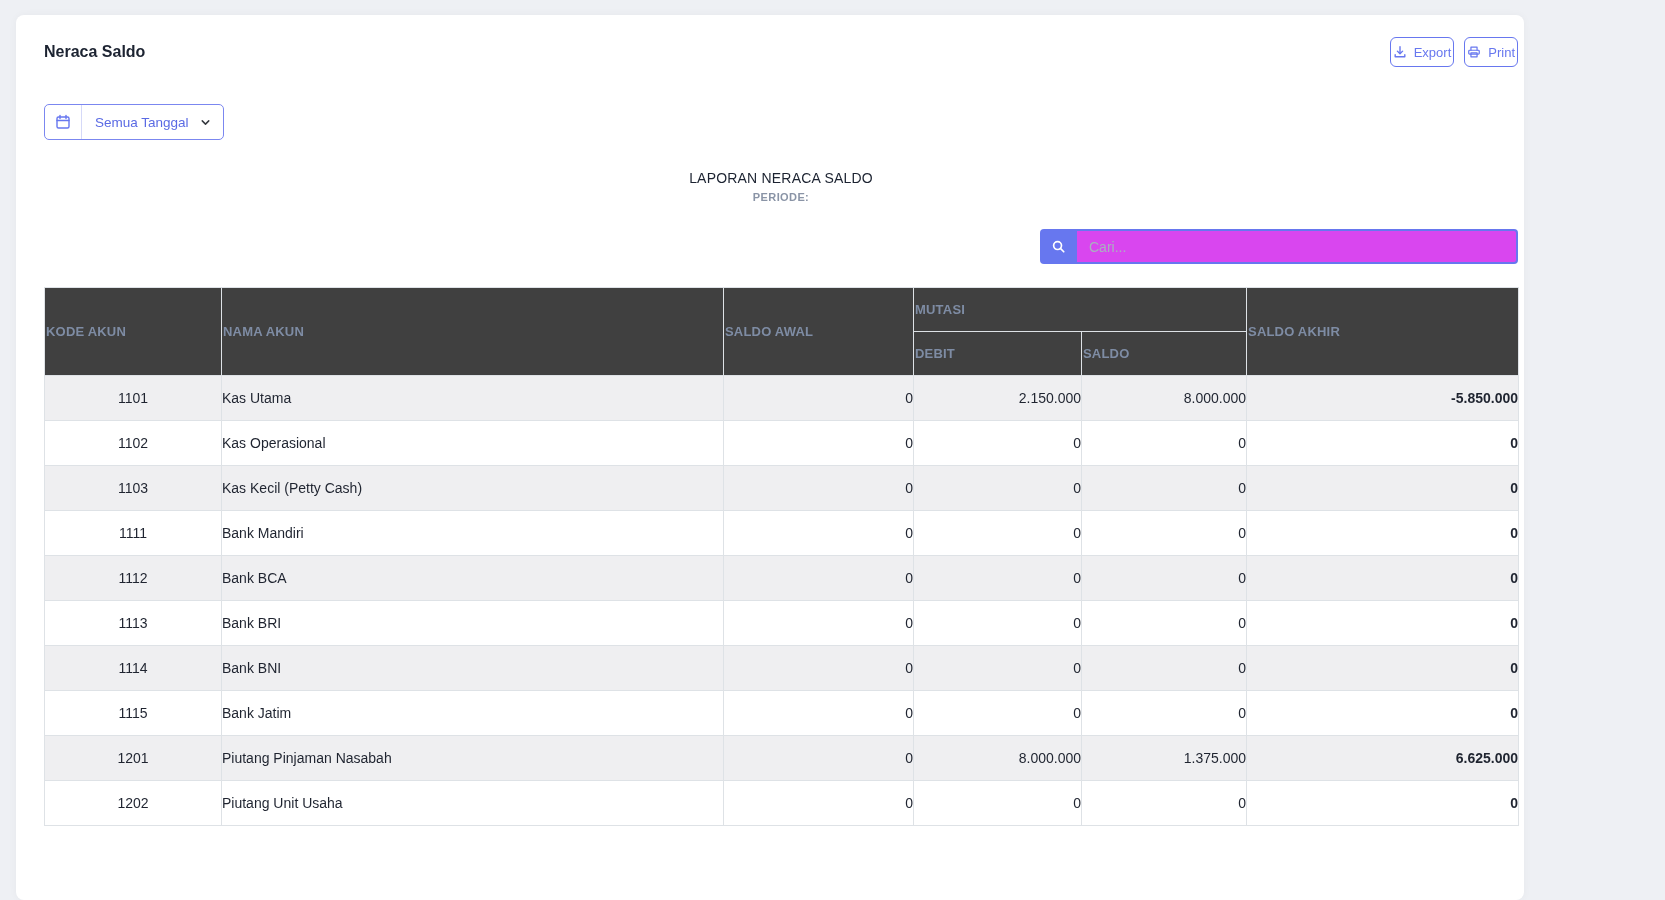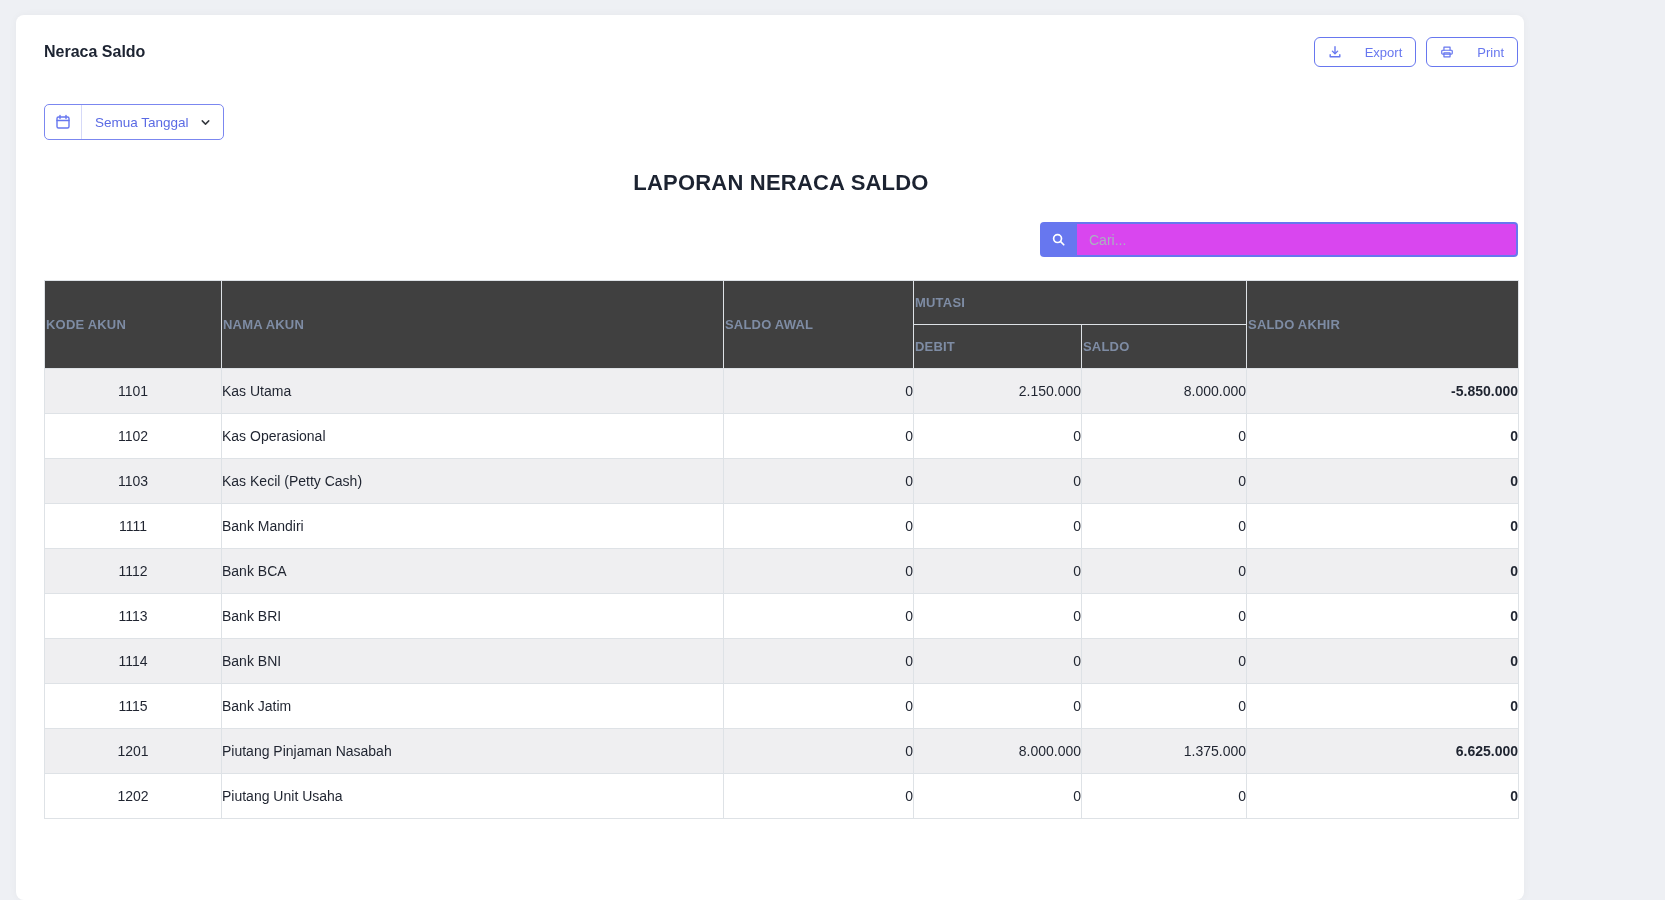--- a/index.html
+++ b/index.html
@@ -30,22 +30,22 @@
   .content { margin-left: 28px; width: 1474px; }
 
   
   .header-bar {
     display: flex; align-items: center; justify-content: space-between;
     padding-top: 22px; height: 52px;
   }
   .page-title { font-size: 16px; font-weight: bold; color: #1c2331; }
   .toolbar { display: flex; gap: 10px; }
   .btn-outline {
-    display: inline-flex; align-items: center; gap: 23px;
-    height: 30px; padding: 0 13px;
+    display: inline-flex; align-items: center; gap: 7px;
+    height: 30px; padding: 0 2px;
     border: 1px solid var(--accent); border-radius: 6px;
     background: #fff; color: var(--accent);
     font-size: 13px; font-family: inherit; cursor: pointer;
   }
 
   
   .filter-row { margin-top: 37px; height: 36px; }
   .date-filter {
     display: inline-flex; align-items: center; height: 36px;
     border: 1px solid #7b87f0; border-radius: 5px;
@@ -54,21 +54,21 @@
   .date-filter .icon-seg {
     width: 37px; height: 100%;
     display: flex; align-items: center; justify-content: center;
     border-right: 1px solid #d5d9f8;
   }
   .date-label { padding: 0 10px 0 13px; color: #5a6ae4; font-size: 13.5px; text-align: center; }
   .chev { margin-right: 11px; display: flex; align-items: center; }
 
   
   .report-head { margin-top: 30px; text-align: center; }
-  .report-title { font-size: 22px; font-weight: bold; color: #1c2331; letter-spacing: 0.2px; }
+  .report-title { font-size: 14px; font-weight: normal; color: #1c2331; letter-spacing: 0.2px; }
   .report-period { margin-top: 5px; font-size: 11px; font-weight: bold; color: var(--muted); letter-spacing: 0.4px; }
 
   
   .search-row { margin-top: 26px; display: flex; justify-content: flex-end; }
   .search-group { display: flex; width: 478px; height: 35px; }
   .search-btn {
     width: 37px; background: var(--accent);
     border: none; border-radius: 4px 0 0 4px;
     display: flex; align-items: center; justify-content: center; cursor: pointer;
   }
@@ -143,20 +143,21 @@
         <span class="chev">
           <svg width="13" height="13" viewBox="0 0 16 16" fill="none" stroke="#35393f" stroke-width="1.8" stroke-linecap="round" stroke-linejoin="round">
             <path d="M4 6l4 4 4-4"></path>
           </svg>
         </span>
       </div>
     </div>
 
     <div class="report-head">
       <div class="report-title">LAPORAN NERACA SALDO</div>
+      <div class="report-period">PERIODE:</div>
     </div>
 
     <div class="search-row">
       <div class="search-group">
         <button class="search-btn">
           <span style="display:flex;">
             <svg width="15" height="15" viewBox="0 0 16 16" fill="none" stroke="#ffffff" stroke-width="1.8" stroke-linecap="round">
               <circle cx="7" cy="7" r="4.2"></circle>
                 <path d="M10.3 10.3L13.6 13.6"></path>
             </svg>

